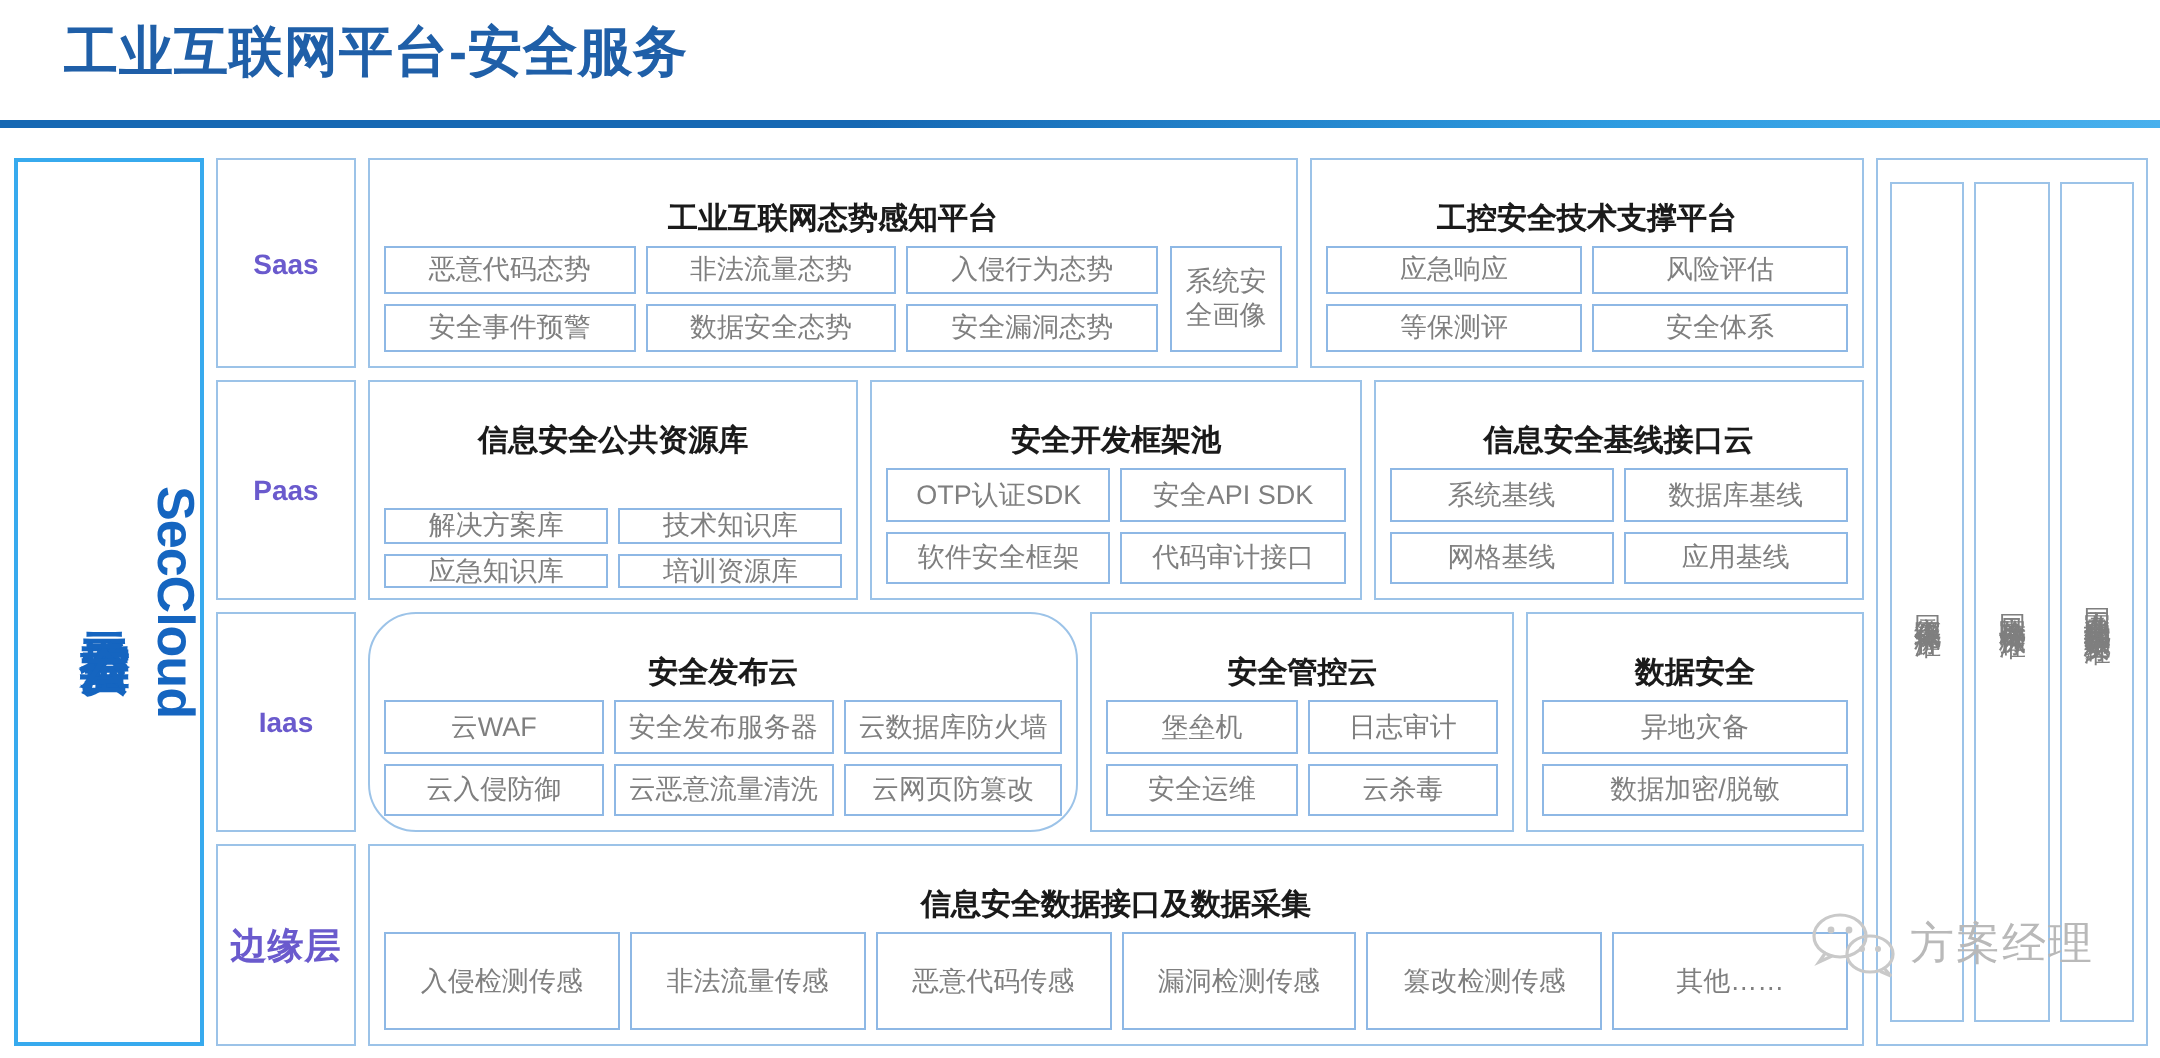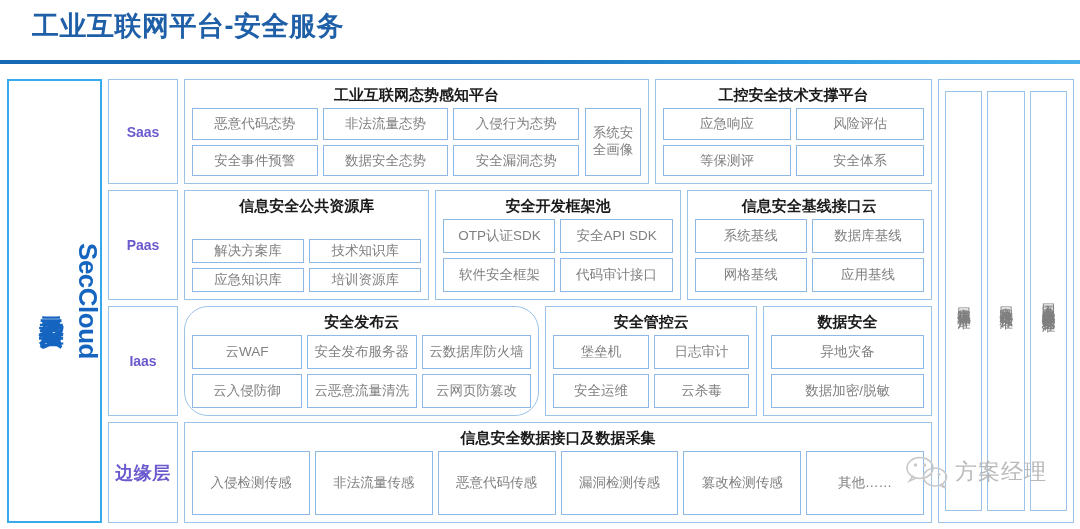--- a/index.html
+++ b/index.html
@@ -67,21 +67,21 @@
     background: #ffffff;
   }
   .tier-label.cn { font-size: 18px; letter-spacing: 0.5px; }
 
   .groups { flex: 1 1 auto; display: flex; gap: 6px; min-width: 0; }
 
   .group {
     border: 1.2px solid #9CC3E8;
     background: #ffffff;
     display: flex; flex-direction: column;
-    padding: 5px 7px 7px 7px;
+    padding: 20px 7px 7px 7px;
     min-width: 0;
   }
   .group-title {
     text-align: center;
     font-size: 15px; font-weight: bold; color: #1a1a1a;
     line-height: 1.35; padding-bottom: 3px;
     white-space: nowrap;
   }
   .group-body { flex: 1 1 auto; display: flex; gap: 6px; min-width: 0; }
   .cells {

